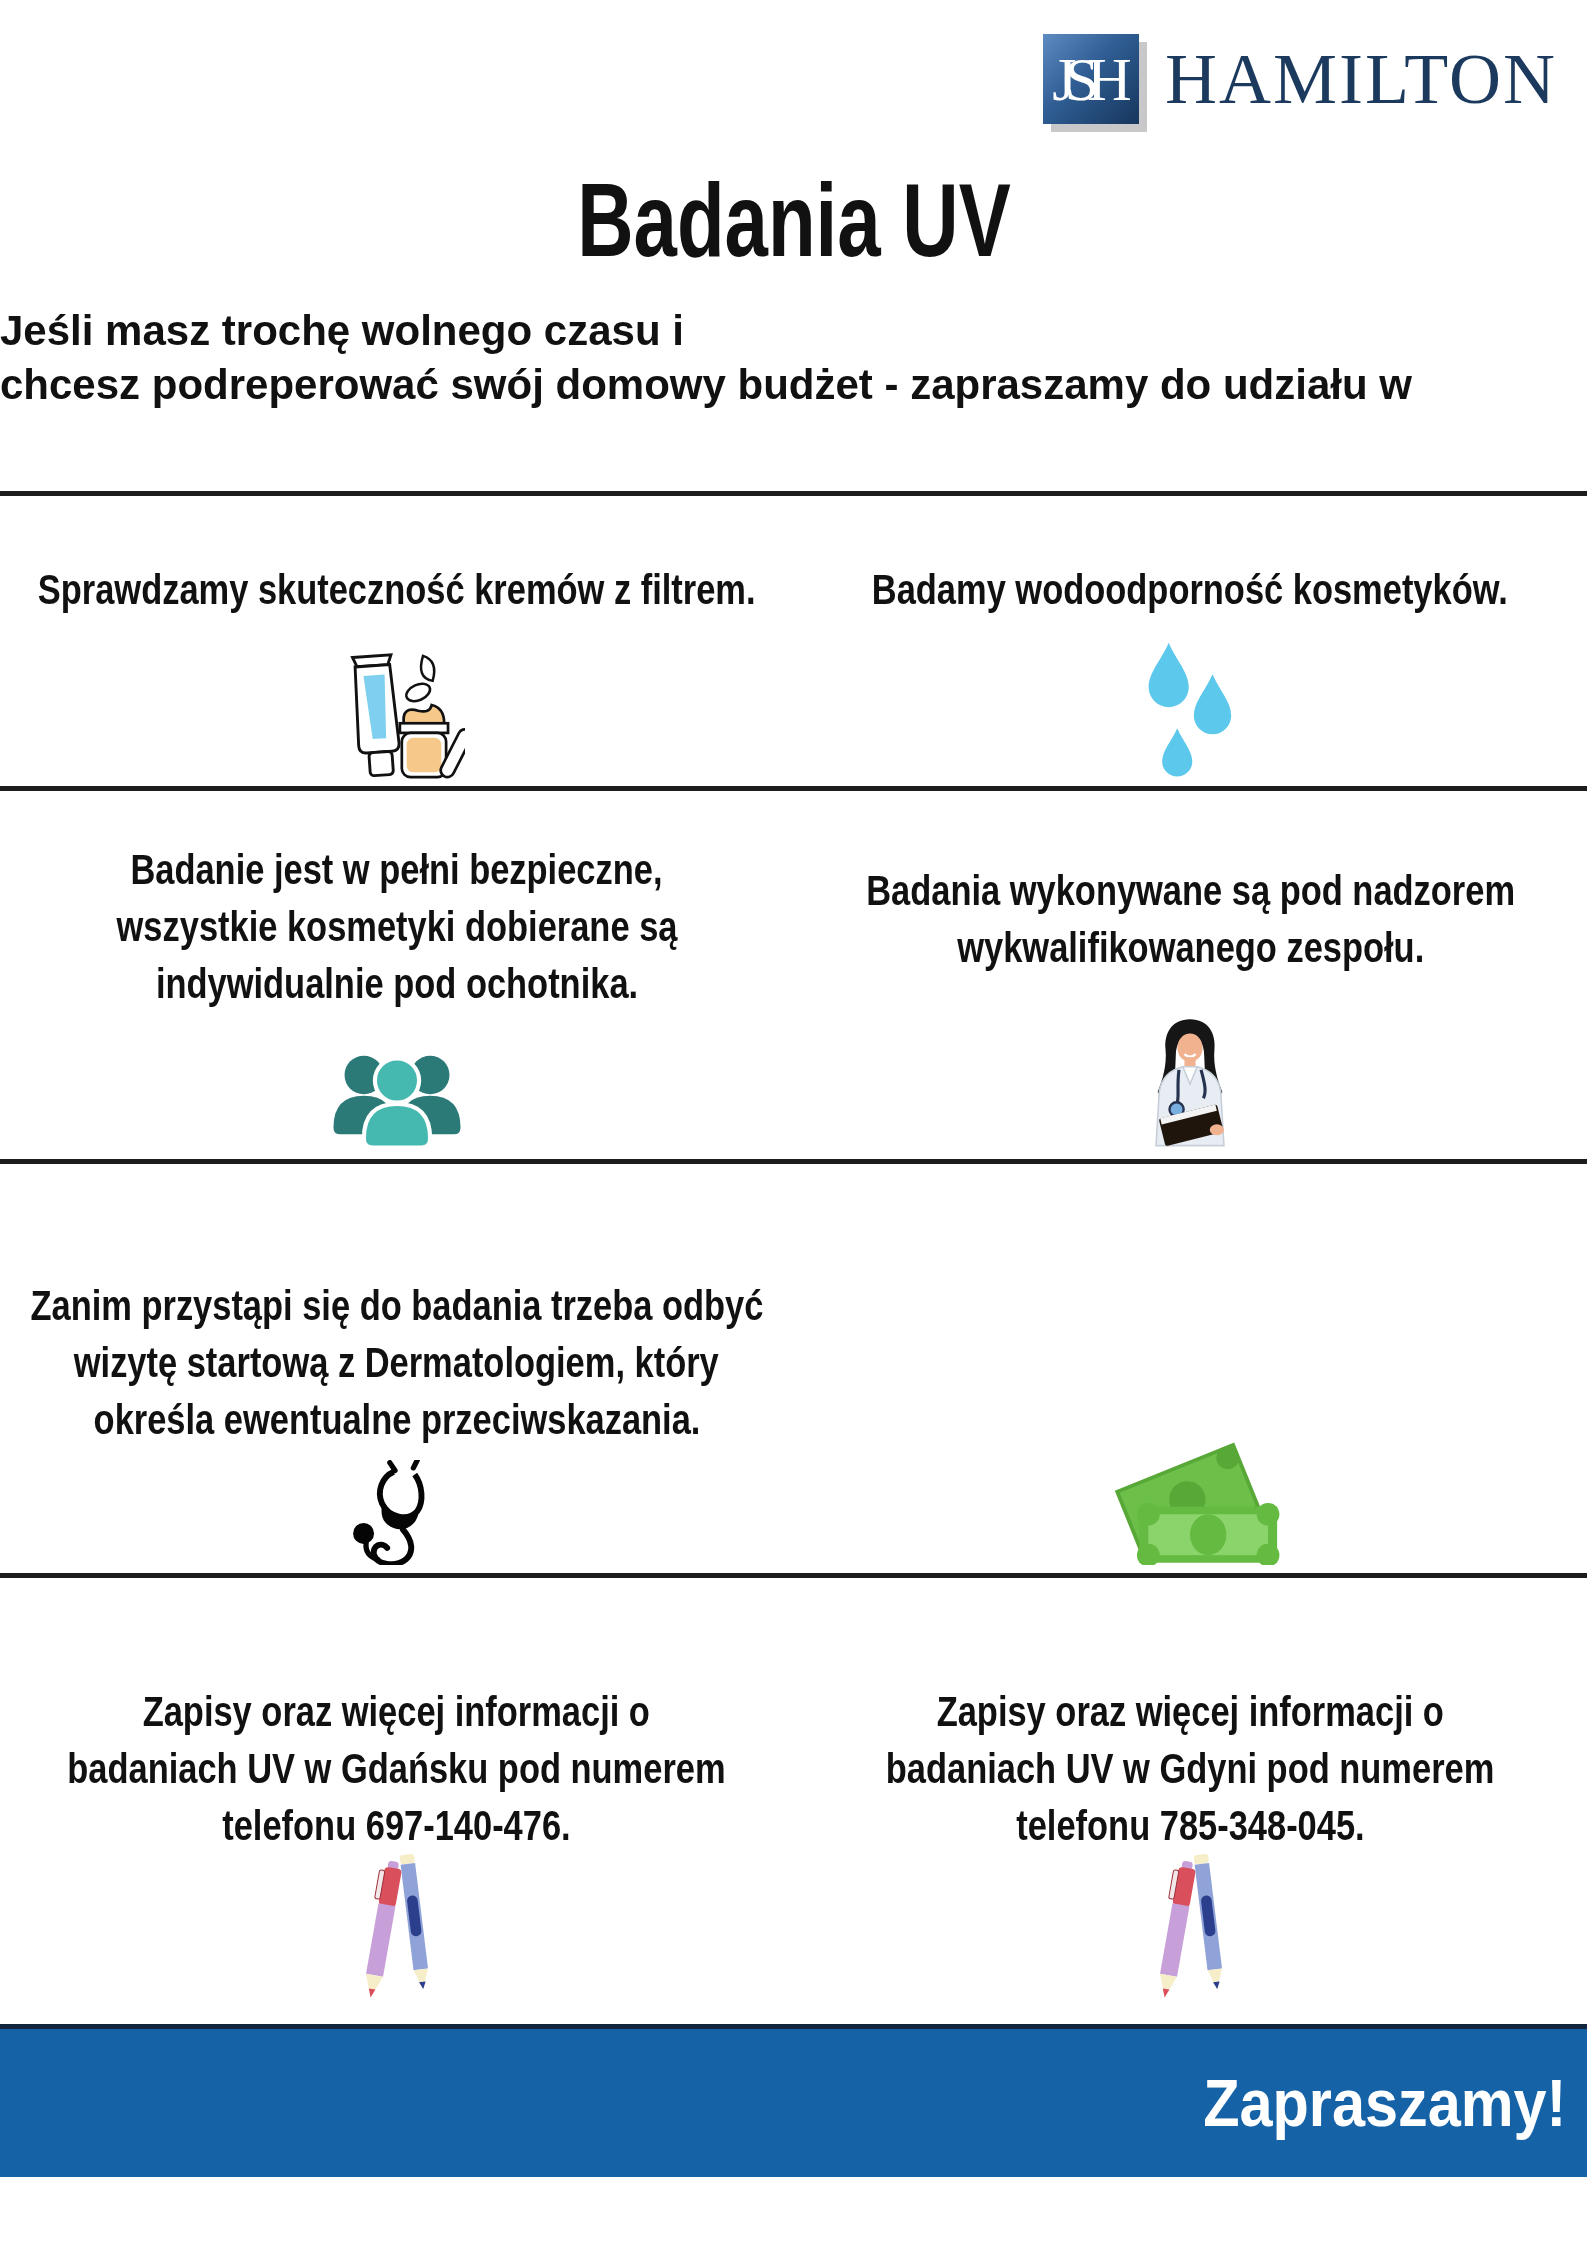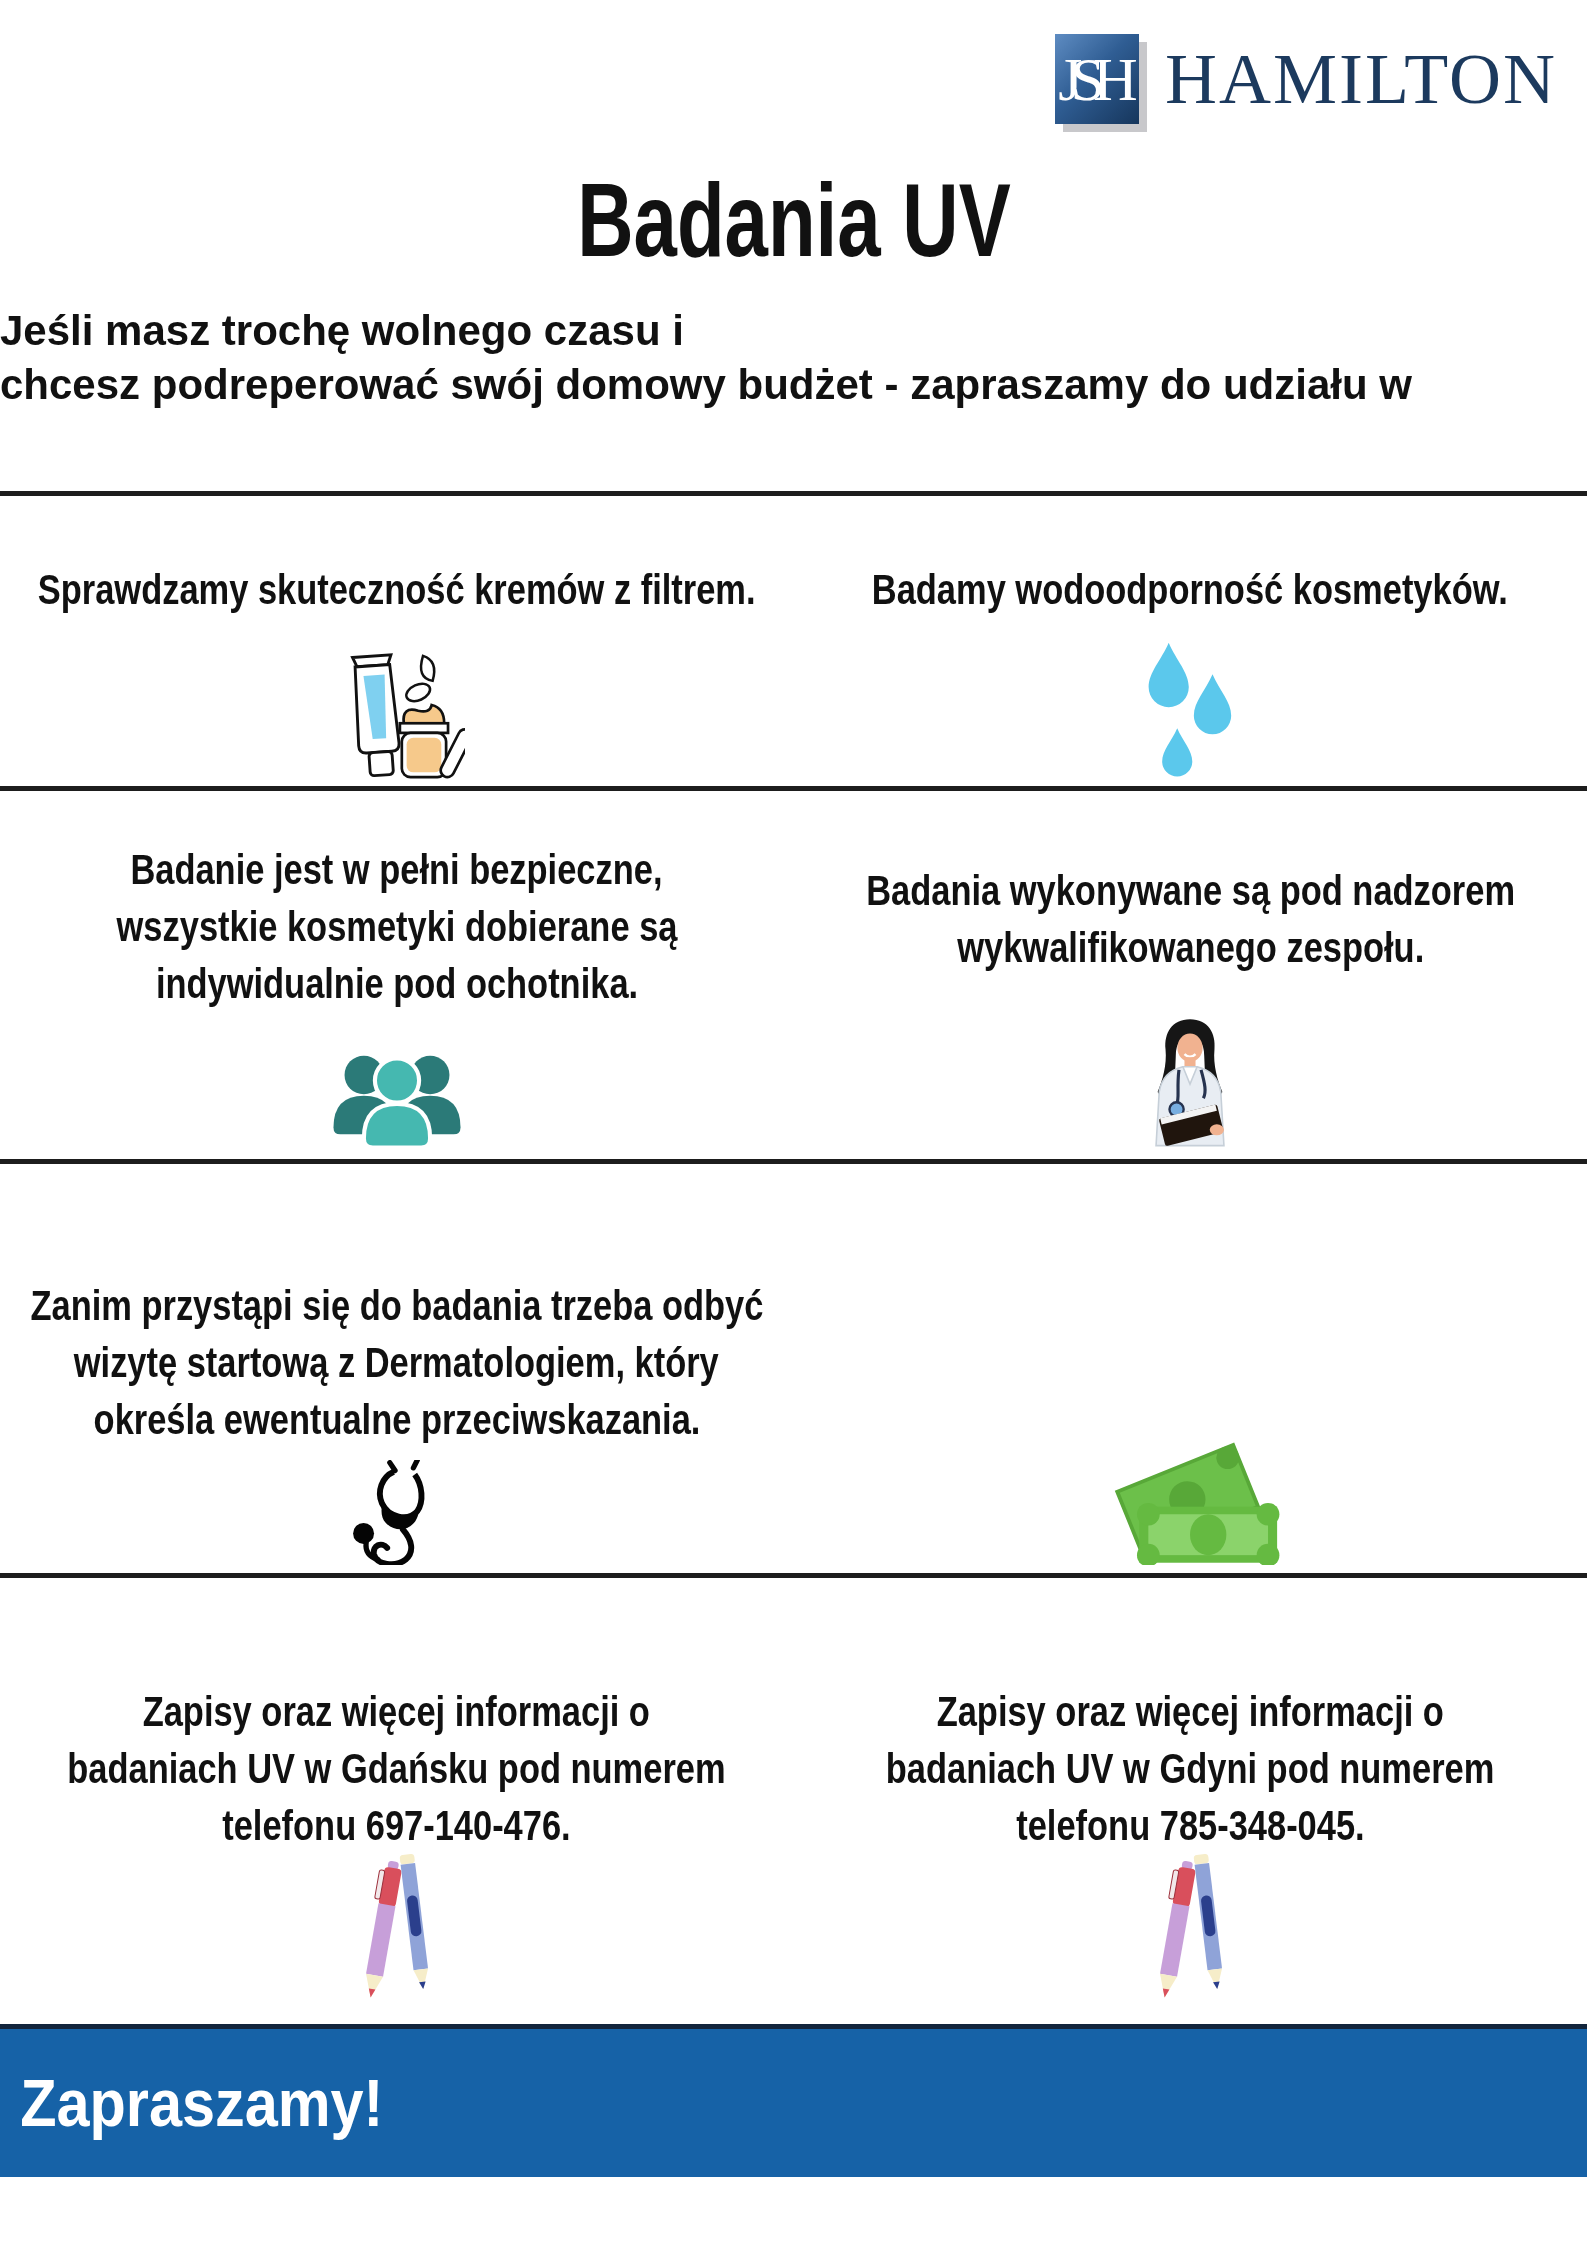--- a/index.html
+++ b/index.html
@@ -1,21 +1,21 @@
 <!DOCTYPE html>
 <html style="--navy: #1c3a5e; --banner-blue: #1662a7; --divider: #1d1d1d; --drop-blue: #5bc8ec; --tube-blue: #7fd0f0; --jar-tan: #f6c98b; --teal-dark: #2b7a78; --teal-light: #45b8b0; --bill-green: #6cc04a; --bill-green-mid: #65ba41; --bill-green-dark: #58a838; --bill-green-light: #8bd36b; --pencil-red: #d94f5c; --pencil-lavender: #c79fd9; --pencil-periwinkle: #8fa3d8; --pencil-navy: #2b3f8c; --pencil-cream: #f6edc9;"><head>
 <meta charset="utf-8">
 <title>Badania UV</title>
 <style>
   html,body{margin:0;padding:0;background:#ffffff;}
   .page{position:relative;width:1587px;height:2245px;background:#fff;overflow:hidden;
         font-family:"Liberation Sans",sans-serif;color:#111;}
   
   .logo{position:absolute;top:34px;right:30px;display:flex;align-items:center;gap:26px;}
-  .logo-square{width:84px;height:90px;flex:0 0 auto;
+  .logo-square{width:96px;height:90px;flex:0 0 auto;
     background:linear-gradient(135deg,#5e8cc2 0%,#2f5d93 45%,#16365c 100%);
     box-shadow:8px 8px 0 #c8c8cb;display:flex;align-items:center;justify-content:center;}
   .logo-letters{font-family:"Liberation Serif",serif;color:#fff;font-size:62px;
     letter-spacing:-12px;padding-right:10px;line-height:1;}
   .brand-name{font-family:"Liberation Serif",serif;font-size:72px;letter-spacing:2px;
     color:var(--navy,#1c3a5e);line-height:1;}
   .title{margin:0;padding-top:168px;text-align:center;font-size:104px;font-weight:bold;line-height:1;}
   .title-sqz{display:inline-block;transform:scaleX(.75);}
   .intro{margin-top:32px;text-align:left;font-size:42px;font-weight:bold;line-height:54px;}
   
@@ -29,21 +29,21 @@
   .icon{margin-top:auto;}
   .r1{height:290px}.r1 .cell{padding-top:58px}.r1 .texts{height:70px}
   .r2{height:368px}.r2 .cell{padding-top:40px}.r2 .texts{height:190px}
   .r3{height:409px}.r3 .cell{padding-top:100px}.r3 .texts{height:200px}
   .r4{height:446px}.r4 .cell{padding-top:105px}.r4 .texts{height:190px}
   .r1 .icon{margin-bottom:4px}.r2 .icon{margin-bottom:6px}
   .r3 .icon{margin-bottom:8px}.r4 .icon{margin-bottom:4px}
   .header{height:491px;position:relative;}
   
   .banner{height:148px;border-top:5px solid #13253c;background:var(--banner-blue,#1662a7);
-          display:flex;align-items:center;justify-content:flex-start;}
+          display:flex;align-items:center;justify-content:flex-end;}
   .banner-label{color:#fff;font-size:66px;font-weight:bold;transform:scaleX(.9);white-space:nowrap;}
 </style>
 </head>
 <body>
 
 <div class="page">
 
   <div class="header">
     <div class="logo">
       <div class="logo-square">

